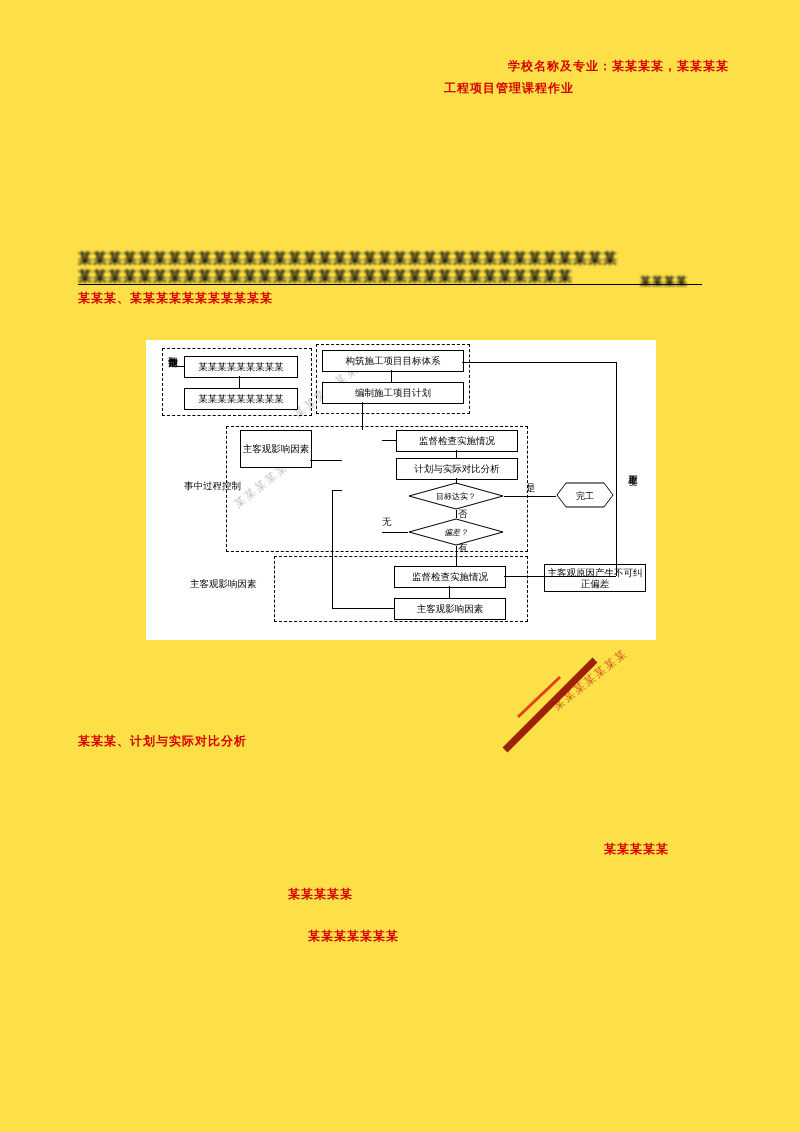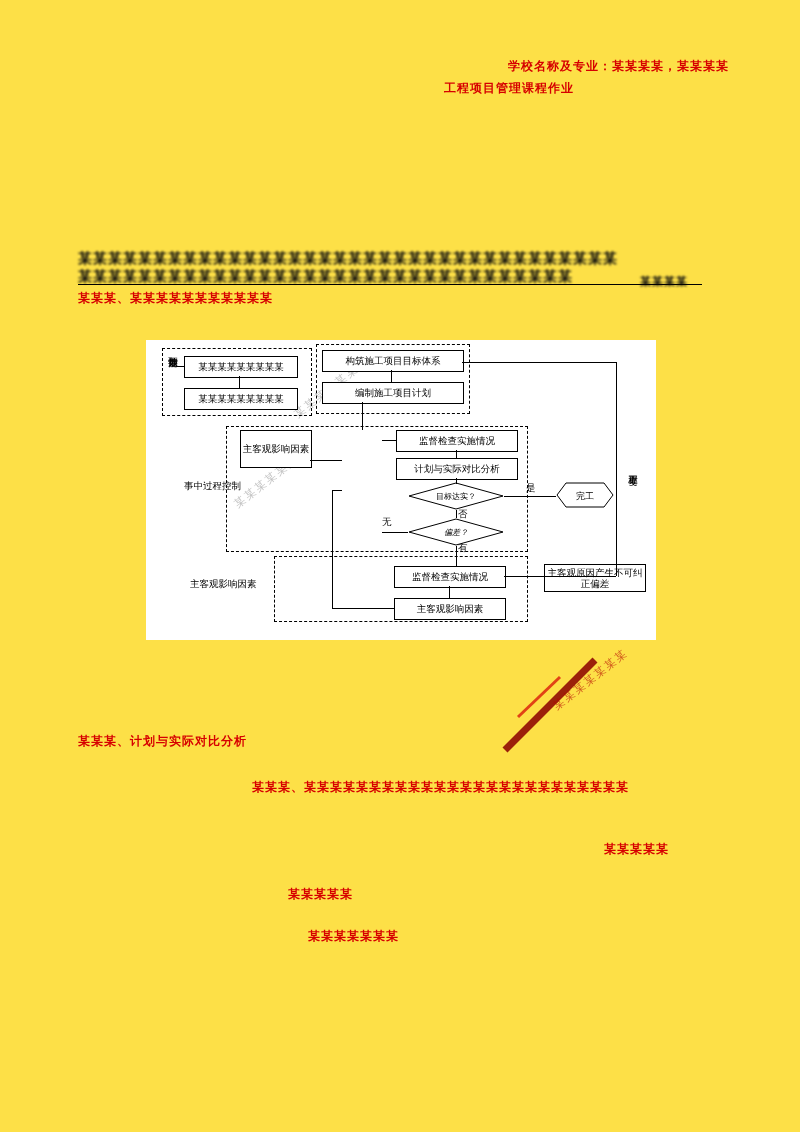--- a/index.html
+++ b/index.html
@@ -134,18 +134,17 @@
 
   <div class="slash">
     <svg width="120" height="100" style="position:absolute;left:500px;top:655px;">
       <line x1="95" y1="5" x2="5" y2="95" stroke="#8b0000" stroke-width="7" opacity="0.85"></line>
       <line x1="60" y1="22" x2="18" y2="62" stroke="#d60000" stroke-width="3" opacity="0.7"></line>
     </svg>
   </div>
   <div class="wm" style="left:545px;top:672px;color:rgba(180,0,0,0.6);">某某某某某某某</div>
 
   <div class="txt red" style="left:78px;top:733px;font-size:12px;letter-spacing:1px;filter:blur(0.7px);">某某某、计划与实际对比分析</div>
-  <div class="txt red" style="left:252px;top:779px;font-size:12px;letter-spacing:1px;filter:blur(0.7px);">某某某、某某某某某某某某某某某某某某某某某某某某某某某某某</div>
   <div class="txt red" style="left:604px;top:841px;font-size:12px;letter-spacing:1px;filter:blur(0.7px);">某某某某某</div>
   <div class="txt red" style="left:288px;top:886px;font-size:12px;letter-spacing:1px;filter:blur(0.7px);">某某某某某</div>
   <div class="txt red" style="left:308px;top:928px;font-size:12px;letter-spacing:1px;filter:blur(0.7px);">某某某某某某某</div>
 
 </div>
 
 </body></html>

